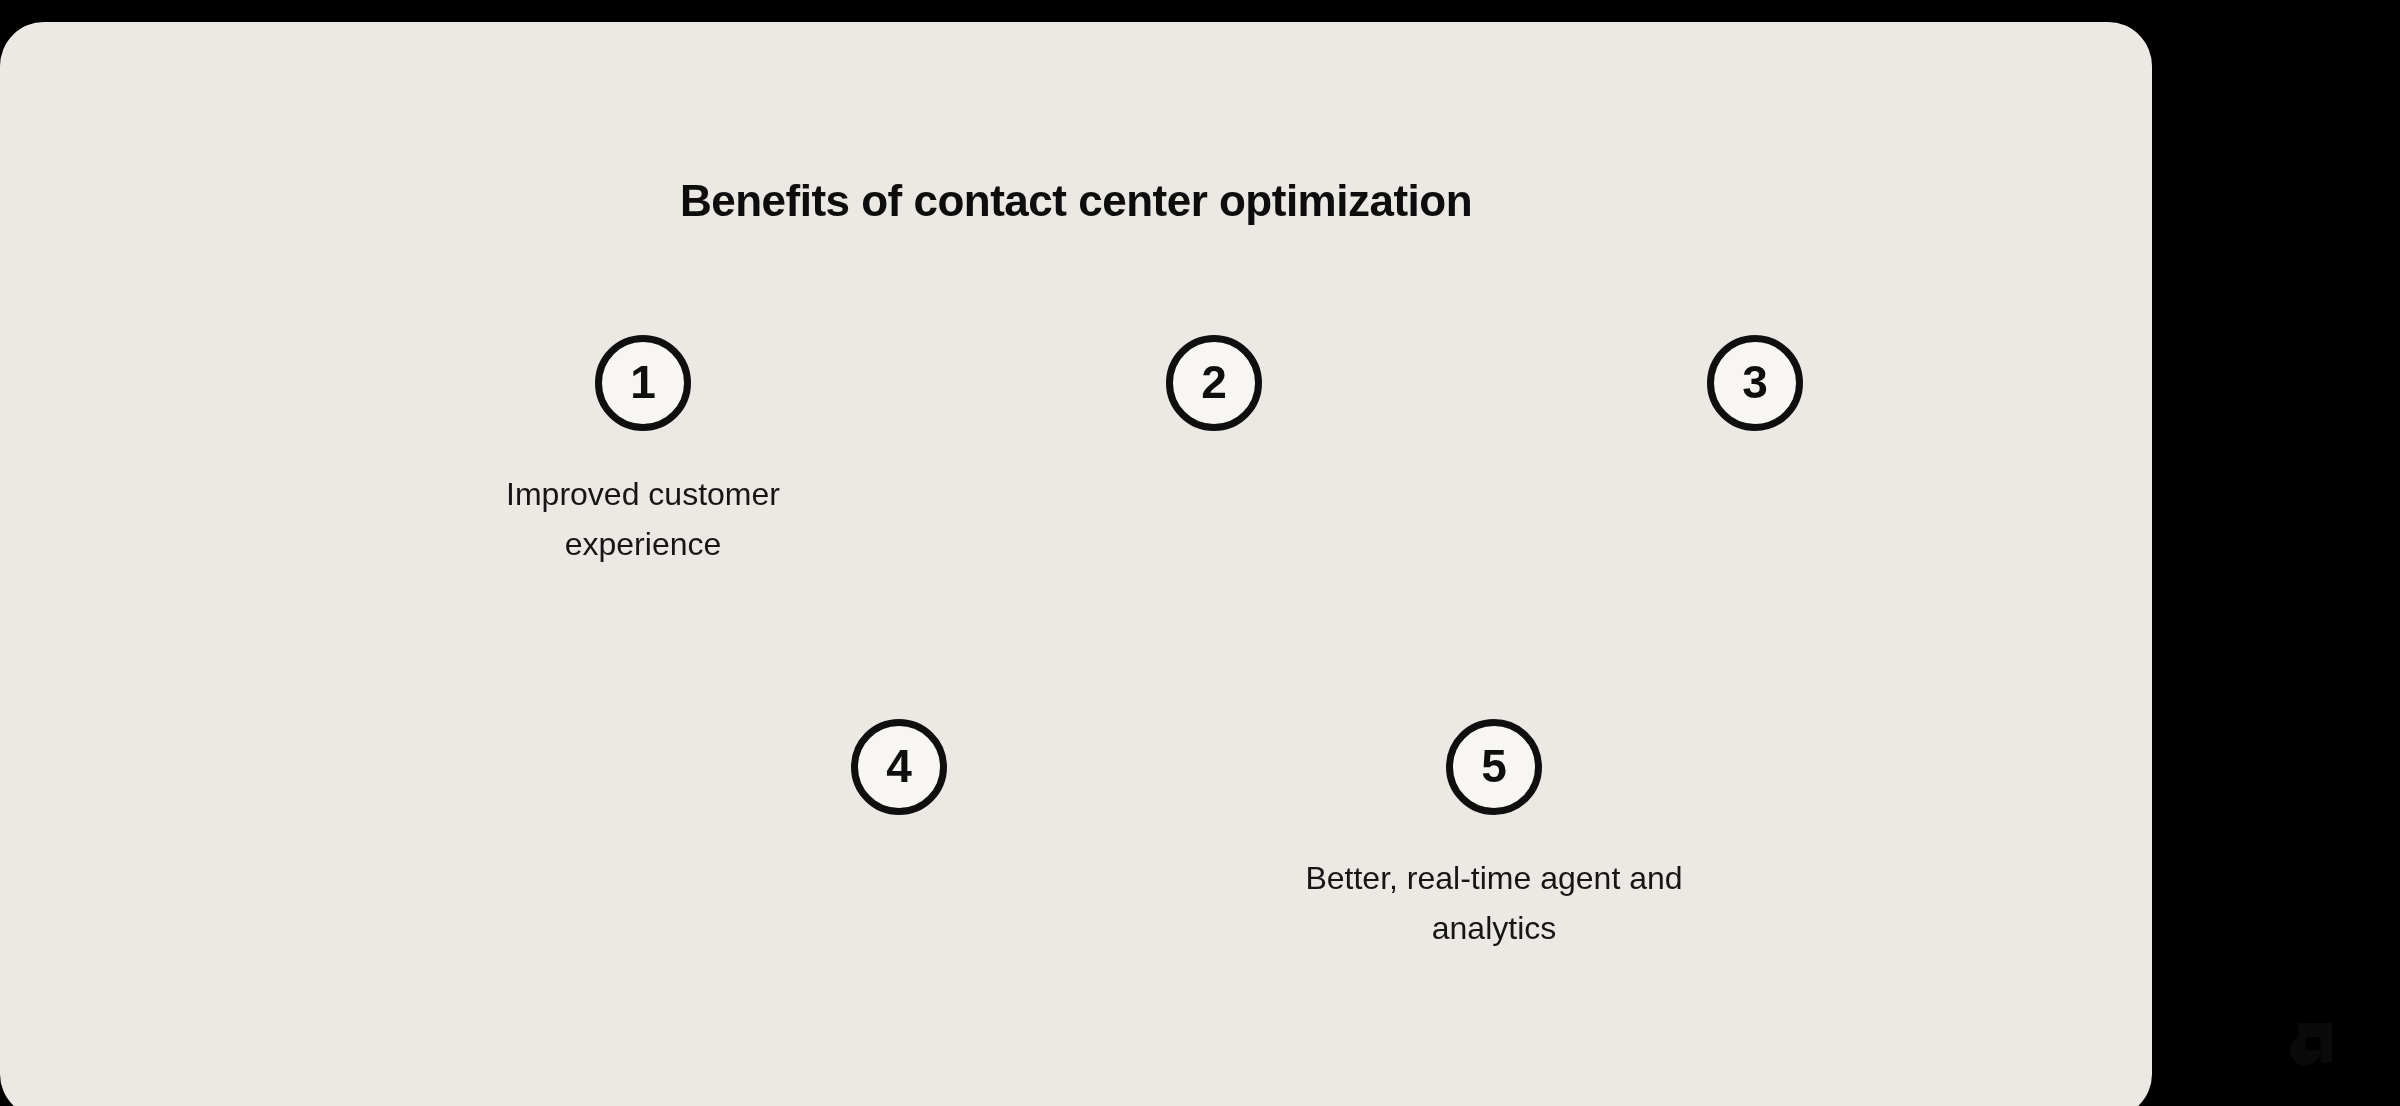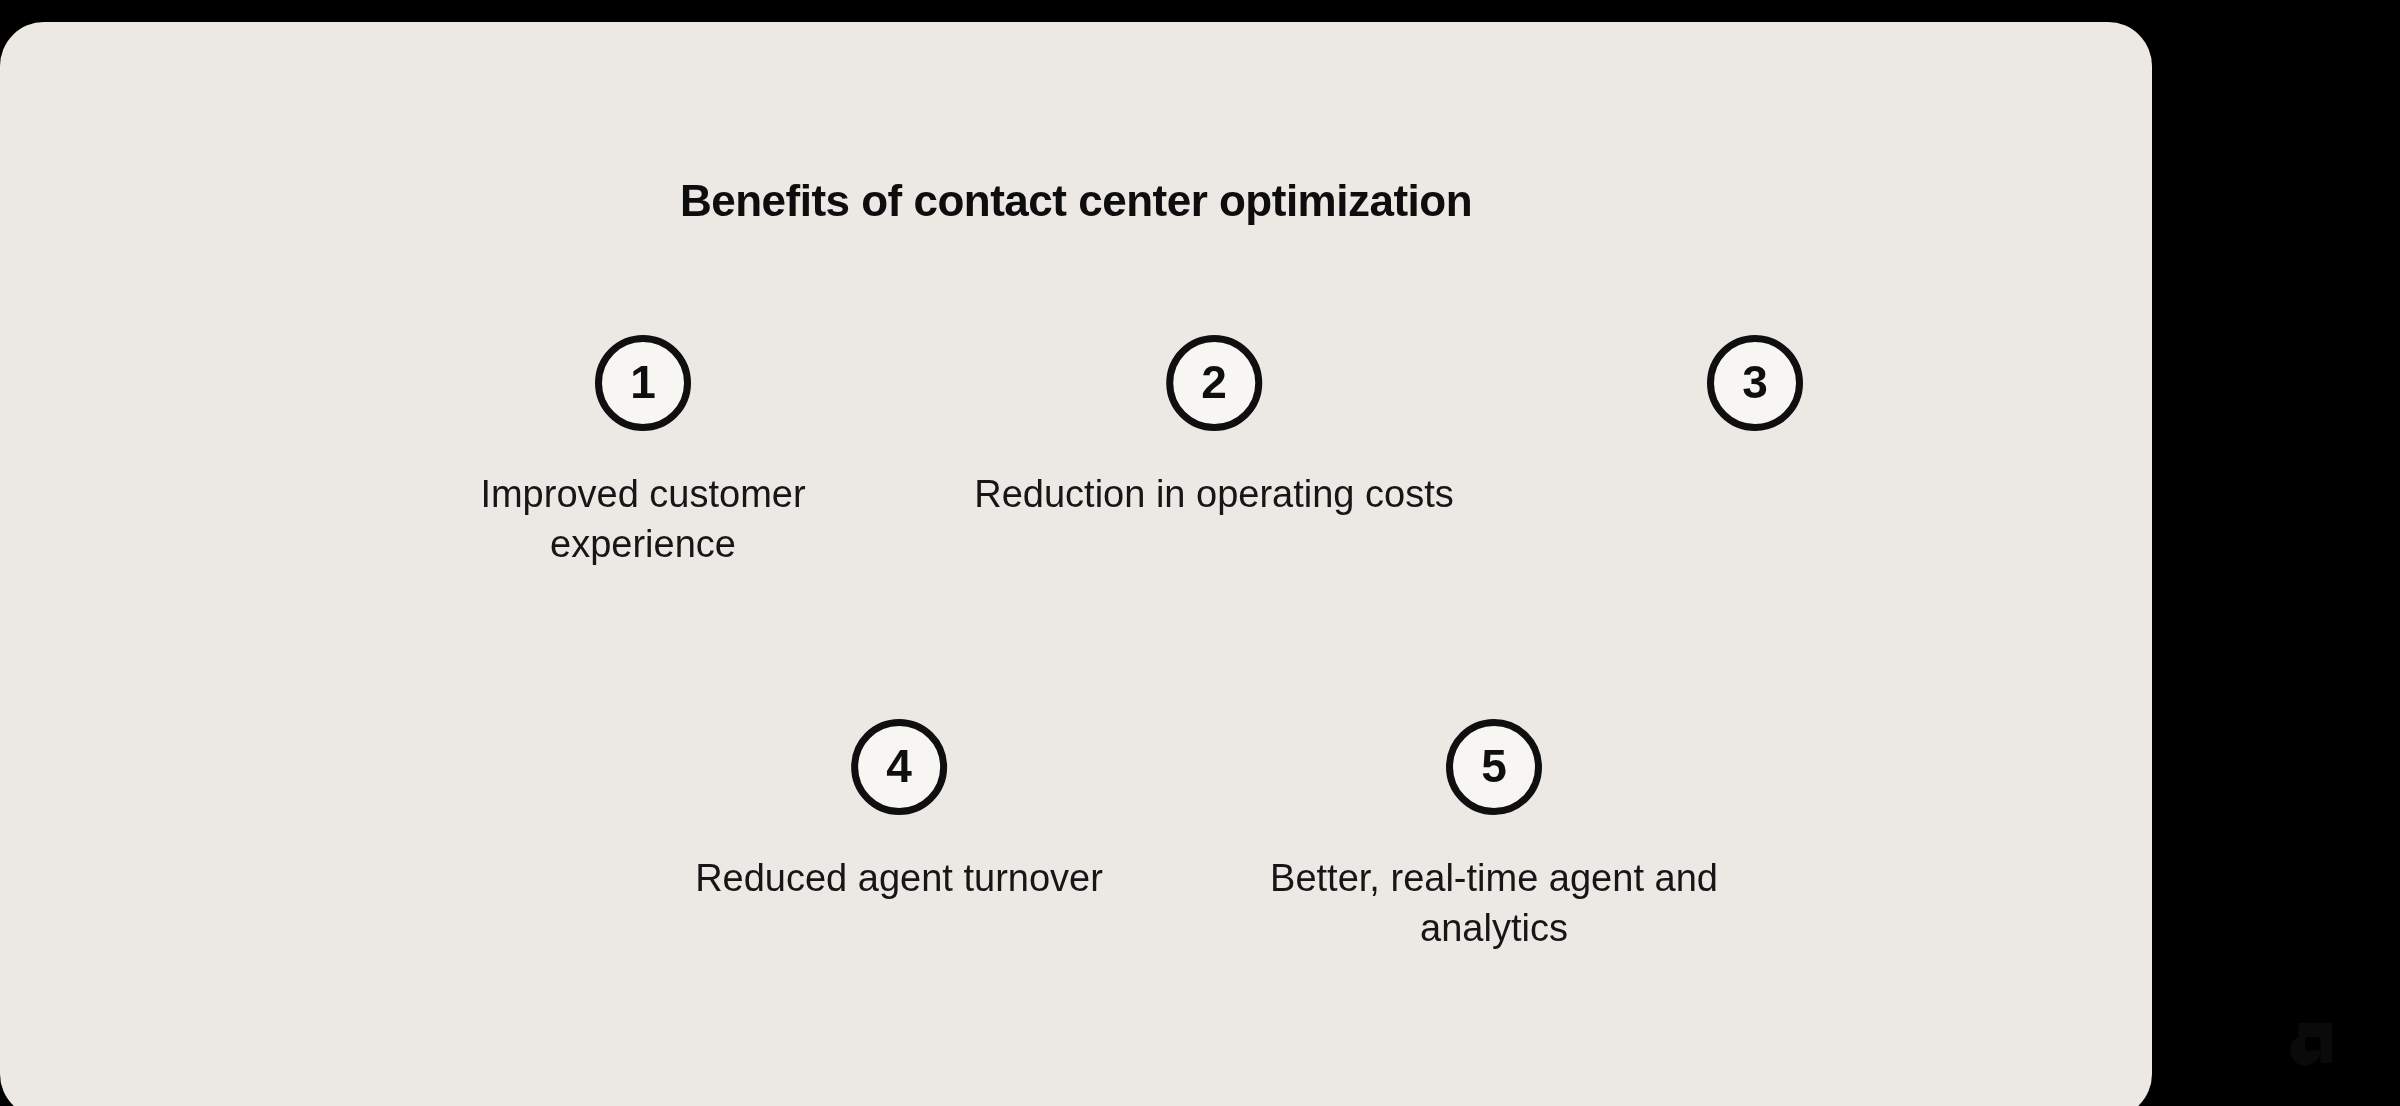--- a/index.html
+++ b/index.html
@@ -54,21 +54,21 @@
     justify-content: center;
   }
   .benefit .num {
     font-size: 46px;
     font-weight: 700;
     color: #0f0f0f;
     transform: translateY(-1px);
   }
   .benefit .label {
     margin-top: 38px;
-    font-size: 38px;
+    font-size: 32px;
     line-height: 50px;
     color: #161616;
     text-align: center;
   }
   .b1 { left: 643px;  top: 313px; }
   .b2 { left: 1214px; top: 313px; }
   .b3 { left: 1755px; top: 313px; }
   .b4 { left: 899px;  top: 697px; }
   .b5 { left: 1494px; top: 697px; }
   .b1 .label { width: 380px; }
@@ -93,34 +93,32 @@
     <div class="circle">
       <span class="num">1</span>
     </div>
     <div class="label">Improved customer experience</div>
   </div>
 
   <div class="benefit b2">
     <div class="circle">
       <span class="num">2</span>
     </div>
-    <div class="label">Reduction in operating costs</div>
   </div>
 
   <div class="benefit b3">
     <div class="circle">
       <span class="num">3</span>
     </div>
   </div>
 
   <div class="benefit b4">
     <div class="circle">
       <span class="num">4</span>
     </div>
-    <div class="label">Reduced agent turnover</div>
   </div>
 
   <div class="benefit b5">
     <div class="circle">
       <span class="num">5</span>
     </div>
     <div class="label">Better, real-time agent and analytics</div>
   </div>
 
   <div class="logo">

